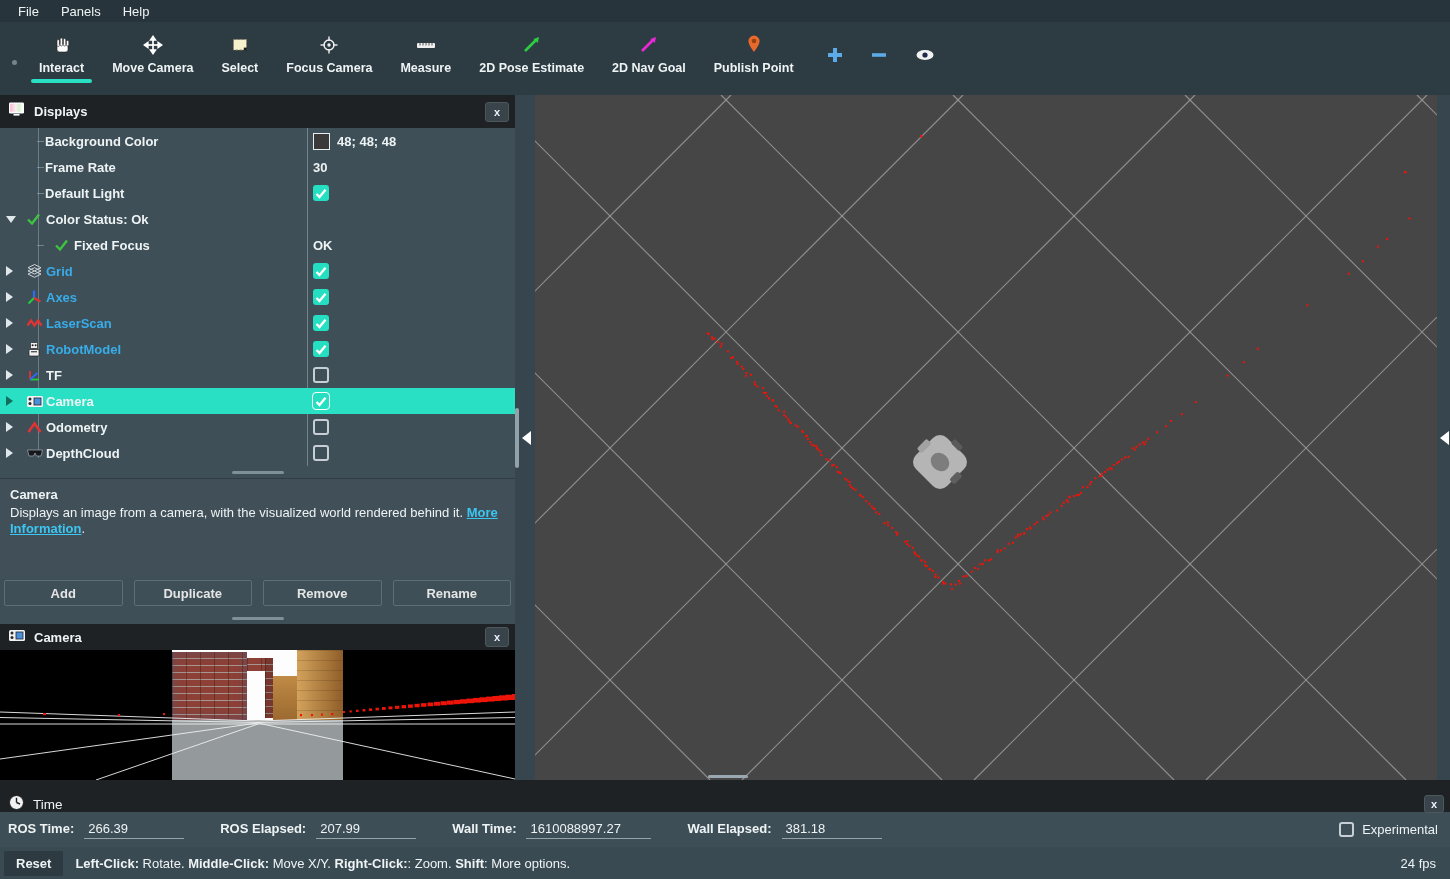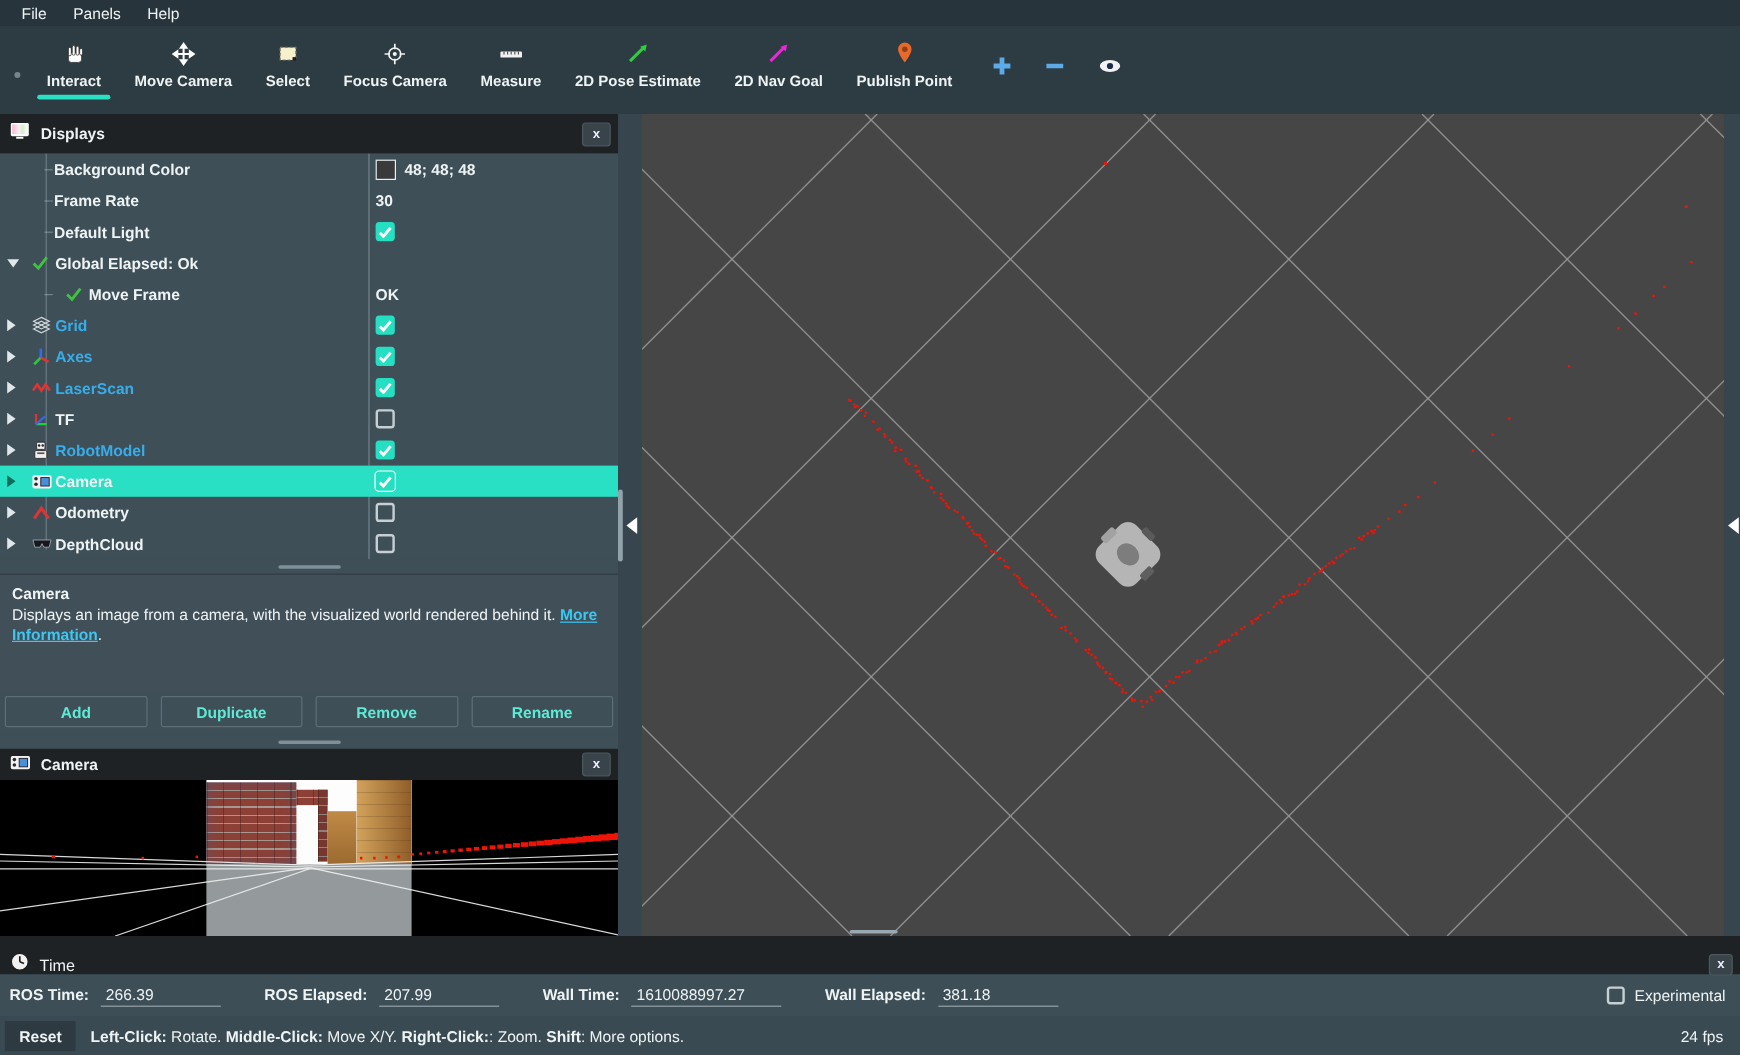--- a/index.html
+++ b/index.html
@@ -46,21 +46,21 @@
   .swatch { width:17px; height:17px; background:#3a3a3a; border:1px solid #e8eef0; }
   
   .hsplit { height:12px; display:flex; align-items:center; justify-content:center; flex:none; background:#3e4f58; }
   .hsplit .bar { width:52px; height:3px; border-radius:2px; background:#7f9099; }
   
   .desc { flex:1; background:#414f58; border-top:1px solid #313d44; padding:8px 10px; font-size:13px; line-height:1.28; }
   .desc .dtitle { font-weight:700; margin-bottom:1px; }
   .desc a { color:#3cc6f2; font-weight:700; text-decoration:underline; }
   
   .btns { height:34px; display:flex; gap:11px; padding:2px 4px 6px; flex:none; }
-  .btns button { flex:1; background:#3e4f58; border:1px solid #5d6e77; border-radius:2px; color:#5eead4;
+  .btns button { flex:1; background:#3e4f58; border:1px solid #5d6e77; border-radius:2px; color:#e5e5e5;
     font-family:inherit; font-size:13px; font-weight:700; height:26px; }
   .panel-title.small { height:26px; }
   
   .camera-view { height:130px; position:relative; background:#000; overflow:hidden; flex:none; }
   .cam-img { position:absolute; left:172px; top:0; width:171px; height:130px; }
   .cam-sky { position:absolute; left:0; top:0; width:171px; height:70px; background:#fdfdfd; }
   .cam-brick, .cam-lintel, .cam-post { position:absolute;
      background:
       repeating-linear-gradient(90deg, rgba(40,20,20,.35) 0 1px, transparent 1px 14px),
       repeating-linear-gradient(180deg, #8c4036 0 6px, #a89790 6px 7px);
@@ -282,31 +282,31 @@
             </span>
           </span>
         </div>
         <div class="trow">
           <span class="arrow down"></span>
           <span class="ricon" style="left: 26px;">
             <svg width="15" height="14" viewBox="0 0 15 14">
               <path d="M2 7.5 6 11.5 13 2.5" stroke="#3ec43e" stroke-width="2.4" fill="none"></path>
             </svg>
           </span>
-          <span class="rlabel" style="left: 46px;">Global Elapsed: Ok</span>
+          <span class="rlabel" style="left: 46px;">Color Status: Ok</span>
           <span class="rvalue"></span>
         </div>
         <div class="trow">
           <span class="tick"></span>
           <span class="ricon" style="left: 54px;">
             <svg width="15" height="14" viewBox="0 0 15 14">
               <path d="M2 7.5 6 11.5 13 2.5" stroke="#3ec43e" stroke-width="2.4" fill="none"></path>
             </svg>
           </span>
-          <span class="rlabel" style="left: 74px;">Move Frame</span>
+          <span class="rlabel" style="left: 74px;">Fixed Focus</span>
           <span class="rvalue">
             <span>OK</span>
           </span>
         </div>
         <div class="trow">
           <span class="arrow right"></span>
           <span class="ricon" style="left: 26px;">
             <svg width="17" height="16" viewBox="0 0 17 16" fill="none" stroke="#cfd6da" stroke-width="1">
               <path d="M8.5 1.5 15 4.7 8.5 7.9 2 4.7z"></path>
               <path d="M8.5 4.7 15 7.9 8.5 11.1 2 7.9z"></path>
@@ -347,34 +347,20 @@
               <polyline points="1.5,10.5 5,5.5 8.5,10.5 12,5.5 15.5,10.5" stroke="#e23333" stroke-width="2.2" fill="none"></polyline>
             </svg>
           </span>
           <span class="rlabel blue" style="left: 46px;">LaserScan</span>
           <span class="rvalue">
             <span class="cb checked">
               <svg width="12" height="11" viewBox="0 0 12 11">
                 <path d="M1.5 6 4.5 9 10.5 1.8" stroke="#fff" stroke-width="2.4" fill="none"></path>
               </svg>
             </span>
-          </span>
-        </div>
-        <div class="trow">
-          <span class="arrow right"></span>
-          <span class="ricon" style="left: 26px;">
-            <svg width="16" height="16" viewBox="0 0 16 16" stroke-width="1.8">
-              <line x1="4" y1="12.5" x2="13" y2="12.5" stroke="#27c93f"></line>
-              <line x1="4" y1="12.5" x2="4" y2="4" stroke="#e23333"></line>
-              <line x1="4" y1="12.5" x2="11.5" y2="6" stroke="#2a6df4"></line>
-            </svg>
-          </span>
-          <span class="rlabel" style="left: 46px;">TF</span>
-          <span class="rvalue">
-            <span class="cb unchecked"></span>
           </span>
         </div>
         <div class="trow">
           <span class="arrow right"></span>
           <span class="ricon" style="left: 26px;">
             <svg width="16" height="17" viewBox="0 0 16 17">
               <g fill="#f0f0f0" stroke="#222" stroke-width=".7">
                 <rect x="4.5" y="1.5" width="7" height="6" rx="1"></rect>
                 <rect x="3" y="8.5" width="10" height="6.5" rx="1"></rect>
               </g>
@@ -383,20 +369,34 @@
               <rect x="5" y="10" width="6" height="1.4" fill="#555"></rect>
             </svg>
           </span>
           <span class="rlabel blue" style="left: 46px;">RobotModel</span>
           <span class="rvalue">
             <span class="cb checked">
               <svg width="12" height="11" viewBox="0 0 12 11">
                 <path d="M1.5 6 4.5 9 10.5 1.8" stroke="#fff" stroke-width="2.4" fill="none"></path>
               </svg>
             </span>
+          </span>
+        </div>
+        <div class="trow">
+          <span class="arrow right"></span>
+          <span class="ricon" style="left: 26px;">
+            <svg width="16" height="16" viewBox="0 0 16 16" stroke-width="1.8">
+              <line x1="4" y1="12.5" x2="13" y2="12.5" stroke="#27c93f"></line>
+              <line x1="4" y1="12.5" x2="4" y2="4" stroke="#e23333"></line>
+              <line x1="4" y1="12.5" x2="11.5" y2="6" stroke="#2a6df4"></line>
+            </svg>
+          </span>
+          <span class="rlabel" style="left: 46px;">TF</span>
+          <span class="rvalue">
+            <span class="cb unchecked"></span>
           </span>
         </div>
         <div class="trow selected">
           <span class="arrow right"></span>
           <span class="ricon" style="left: 26px;">
             <svg width="18" height="16" viewBox="0 0 18 16">
               <rect x="1" y="3" width="16" height="11" rx="1.5" fill="#f2f2f2"></rect>
               <rect x="8" y="5" width="7" height="7" fill="#4a90d9" stroke="#223" stroke-width=".8"></rect>
               <circle cx="4" cy="6" r="1.5" fill="#2b2b2b"></circle>
               <circle cx="4" cy="10.5" r="1.5" fill="#2b2b2b"></circle>

